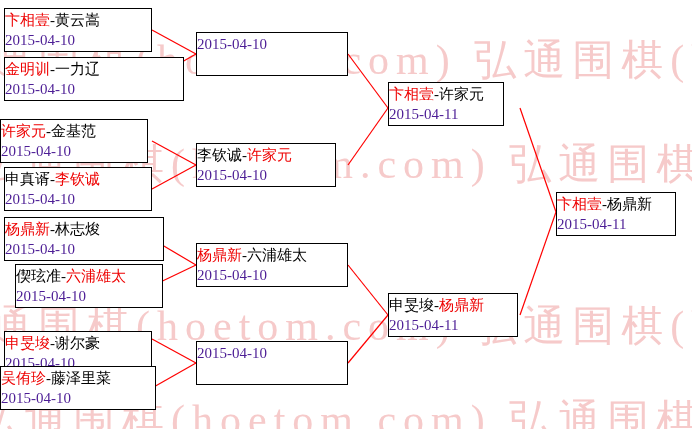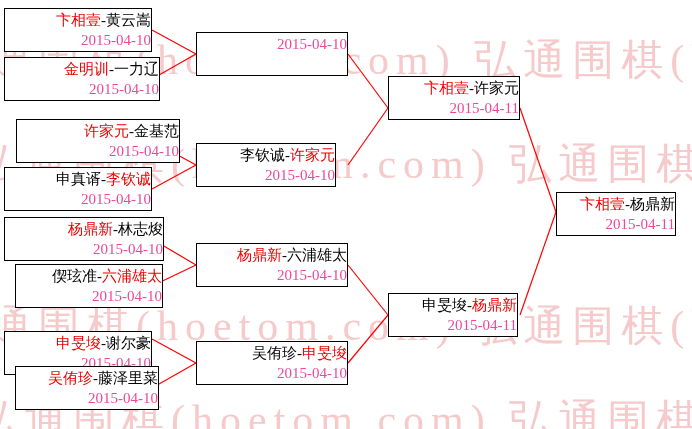--- a/index.html
+++ b/index.html
@@ -27,31 +27,31 @@
   .connectors { position:absolute; left:0; top:0; z-index:1; }
   .connectors line { stroke:var(--line,#ff0000); stroke-width:1.2; }
 
   
   .m {
     position:absolute;
     z-index:2;
     height:44px;
     background:#ffffff;
     border:1px solid #000000;
-    text-align:right;
+    text-align:left;
     font-size:15px;
     line-height:20px;
     padding-top:1px;
     color:#000000;
   }
   .names { white-space:nowrap; }
   .p { color:#000000; }
   .p.win { color:var(--winner,#ff0000); }
   .sep { color:#000000; }
-  .date { color:#ec4899; }
+  .date { color:#4c1d95; }
 </style>
 </head>
 <body>
 
 <div class="stage">
 
   <div class="wm-layer">
     <span class="wm" style="left:-60px;top:32px">弘通围棋(hoetom.com) 弘通围棋(hoetom.com)</span>
     <span class="wm" style="left:-25px;top:136px">弘通围棋(hoetom.com) 弘通围棋(hoetom.com)</span>
     <span class="wm" style="left:-60px;top:298px">弘通围棋(hoetom.com) 弘通围棋(hoetom.com)</span>
@@ -73,26 +73,26 @@
     <line x1="348" y1="363" x2="388" y2="315"></line>
     <line x1="520" y1="108" x2="556" y2="212"></line>
     <line x1="520" y1="315" x2="556" y2="212"></line>
   </svg>
 
   <div class="m" style="left:4px;top:8px;width:148px">
     <div class="names"><span class="p win">卞相壹</span><span class="sep">-</span><span class="p">黄云嵩</span></div>
     <div class="date">2015-04-10</div>
   </div>
 
-  <div class="m" style="left:4px;top:57px;width:156px">
+  <div class="m" style="left:4px;top:57px;width:180px">
     <div class="names"><span class="p win">金明训</span><span class="sep">-</span><span class="p">一力辽</span></div>
     <div class="date">2015-04-10</div>
   </div>
 
-  <div class="m" style="left:16px;top:119px;width:164px">
+  <div class="m" style="left:0;top:119px;width:148px">
     <div class="names"><span class="p win">许家元</span><span class="sep">-</span><span class="p">金基范</span></div>
     <div class="date">2015-04-10</div>
   </div>
 
   <div class="m" style="left:4px;top:167px;width:148px">
     <div class="names"><span class="p">申真谞</span><span class="sep">-</span><span class="p win">李钦诚</span></div>
     <div class="date">2015-04-10</div>
   </div>
 
   <div class="m" style="left:4px;top:217px;width:160px">
@@ -103,45 +103,44 @@
   <div class="m" style="left:15px;top:264px;width:148px">
     <div class="names"><span class="p">偰玹准</span><span class="sep">-</span><span class="p win">六浦雄太</span></div>
     <div class="date">2015-04-10</div>
   </div>
 
   <div class="m" style="left:4px;top:331px;width:148px">
     <div class="names"><span class="p win">申旻埈</span><span class="sep">-</span><span class="p">谢尔豪</span></div>
     <div class="date">2015-04-10</div>
   </div>
 
-  <div class="m" style="left:15px;top:366px;width:144px">
+  <div class="m" style="left:0;top:366px;width:156px">
     <div class="names"><span class="p win">吴侑珍</span><span class="sep">-</span><span class="p">藤泽里菜</span></div>
     <div class="date">2015-04-10</div>
   </div>
 
   <div class="m" style="left:196px;top:32px;width:152px">
     <div class="date">2015-04-10</div>
   </div>
 
   <div class="m" style="left:196px;top:143px;width:140px">
     <div class="names"><span class="p">李钦诚</span><span class="sep">-</span><span class="p win">许家元</span></div>
     <div class="date">2015-04-10</div>
   </div>
 
   <div class="m" style="left:196px;top:243px;width:152px">
     <div class="names"><span class="p win">杨鼎新</span><span class="sep">-</span><span class="p">六浦雄太</span></div>
     <div class="date">2015-04-10</div>
   </div>
 
   <div class="m" style="left:196px;top:341px;width:152px">
-    <div class="names"><span class="p">吴侑珍</span><span class="sep">-</span><span class="p win">申旻埈</span></div>
     <div class="date">2015-04-10</div>
   </div>
 
-  <div class="m" style="left:388px;top:76px;width:132px">
+  <div class="m" style="left:388px;top:82px;width:116px">
     <div class="names"><span class="p win">卞相壹</span><span class="sep">-</span><span class="p">许家元</span></div>
     <div class="date">2015-04-11</div>
   </div>
 
   <div class="m" style="left:388px;top:293px;width:130px">
     <div class="names"><span class="p">申旻埈</span><span class="sep">-</span><span class="p win">杨鼎新</span></div>
     <div class="date">2015-04-11</div>
   </div>
 
   <div class="m" style="left:556px;top:192px;width:120px">

